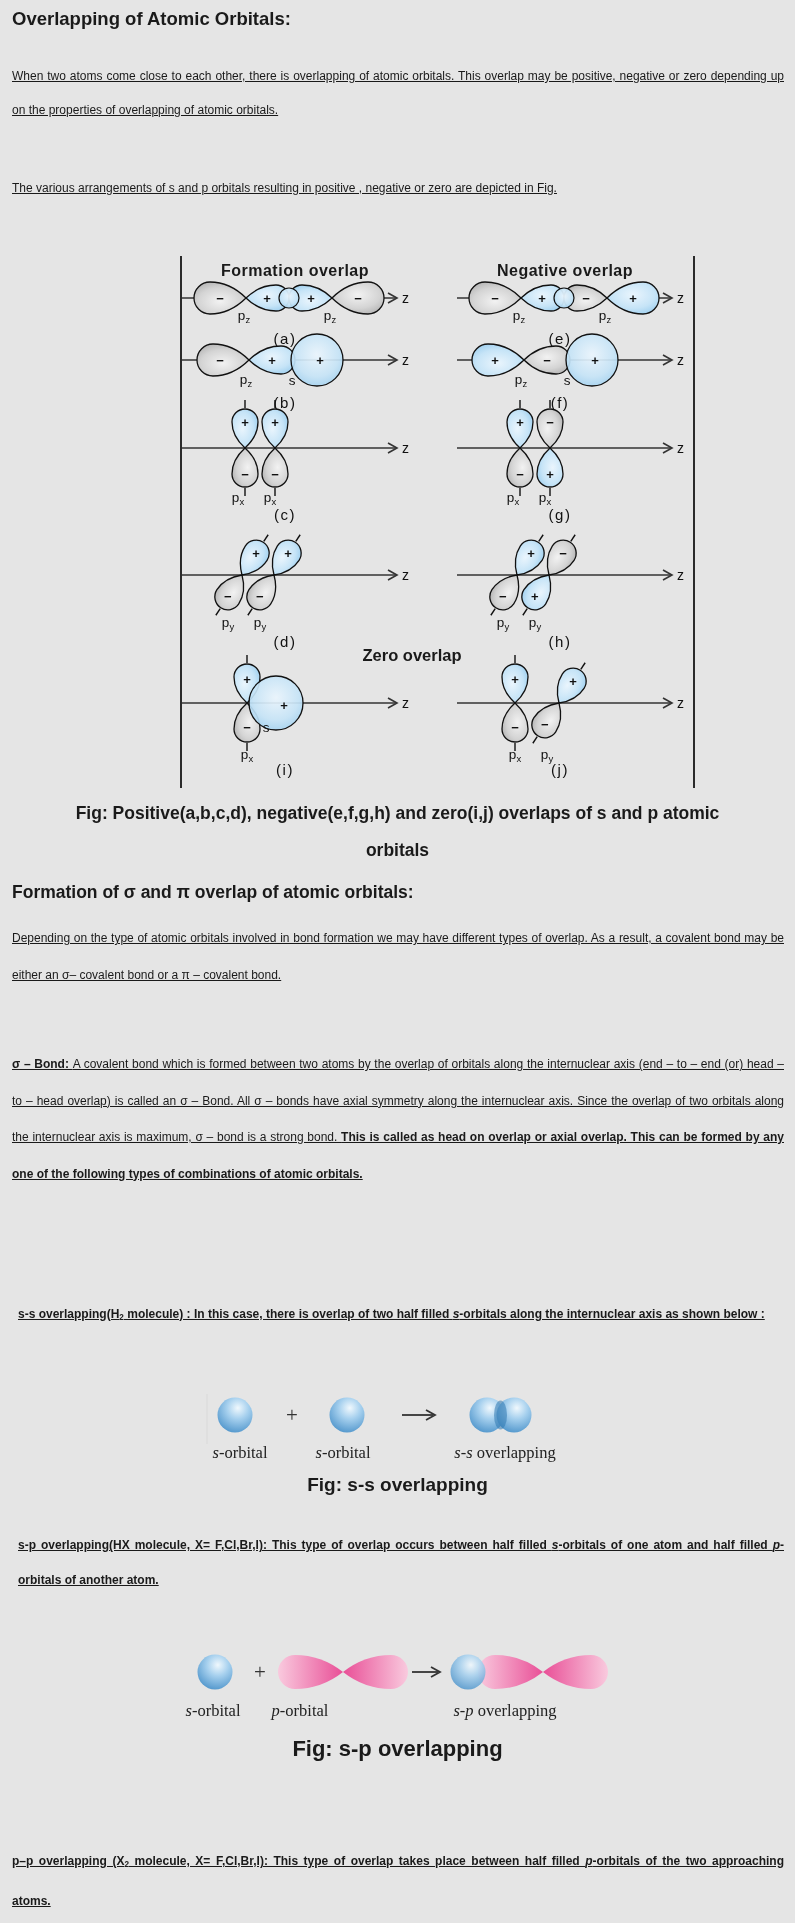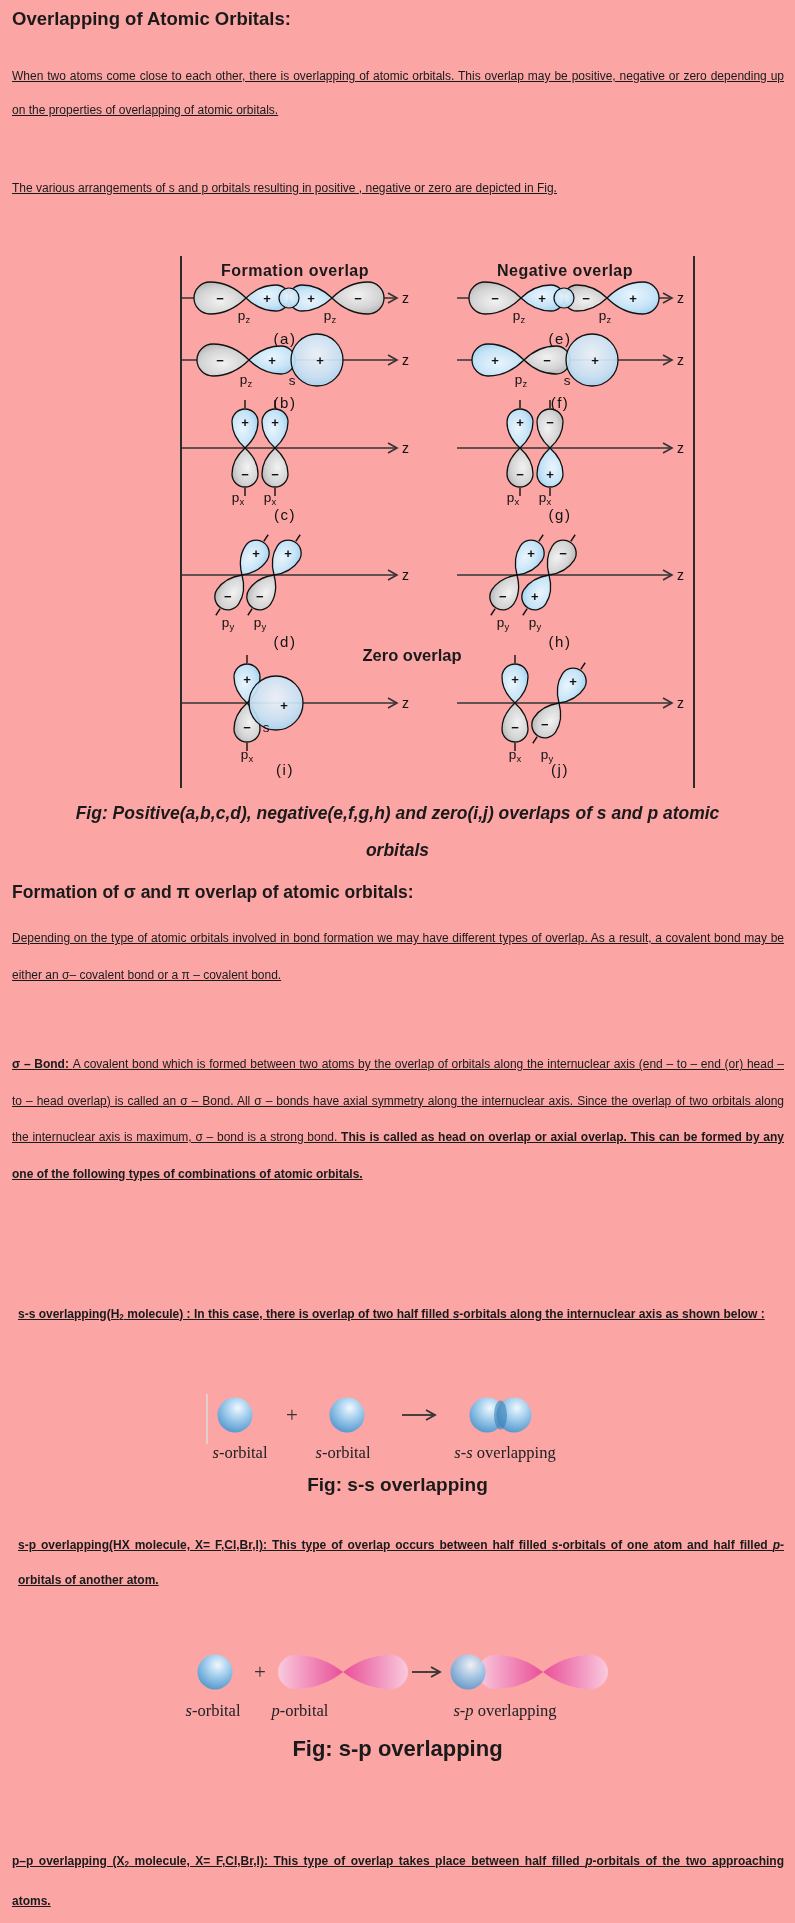--- a/index.html
+++ b/index.html
@@ -1,31 +1,31 @@
 <!DOCTYPE html>
 <html><head>
 <meta charset="utf-8">
 <style>
   html,body{margin:0;padding:0;background:#fff;}
-  .page{position:relative;width:795px;height:1923px;background:#fca5a5;overflow:hidden;
+  .page{position:relative;width:795px;height:1923px;background:#e5e5e5;overflow:hidden;
         font-family:"Liberation Sans",sans-serif;color:#1a1a1a;}
   .abs{position:absolute;}
   .title{top:8px;left:12px;font-size:18.5px;font-weight:bold;}
   .para{left:12px;width:772px;font-size:12px;text-align:justify;text-decoration:underline;}
   .p1{top:60px;line-height:33.5px;}
   .p2{top:172px;line-height:33.5px;}
   .p3{top:920px;line-height:36.5px;}
   .p4{top:1046px;line-height:36.5px;}
   .p5{top:1298px;line-height:33px;padding-left:6px;width:766px;}
   .p6{top:1528px;line-height:35px;padding-left:6px;width:766px;}
   .p7{top:1843px;line-height:36px;}
   .h2{top:882px;left:12px;font-size:17.5px;font-weight:bold;}
   .figcap{left:0;width:795px;text-align:center;font-weight:bold;}
   .fig1cap{top:795px;font-size:17.5px;line-height:37px;}
-  .fig1cap .inner{display:inline-block;max-width:680px;font-style:italic;}
+  .fig1cap .inner{display:inline-block;max-width:680px;}
   .fig2cap{top:1474px;font-size:19px;}
   .fig3cap{top:1736px;font-size:22px;}
   .b{font-weight:bold;}
   .i{font-style:italic;}
   .sub{font-size:0.68em;vertical-align:-0.25em;}
   
   .fig1{top:256px;left:180px;width:515px;height:532px;box-sizing:border-box;
         border-left:2px solid #2b2b2b;border-right:2px solid #2b2b2b;}
   .fig1-h{position:absolute;top:6px;transform:translateX(-50%);font-weight:bold;
           font-size:16px;letter-spacing:0.5px;white-space:nowrap;}

